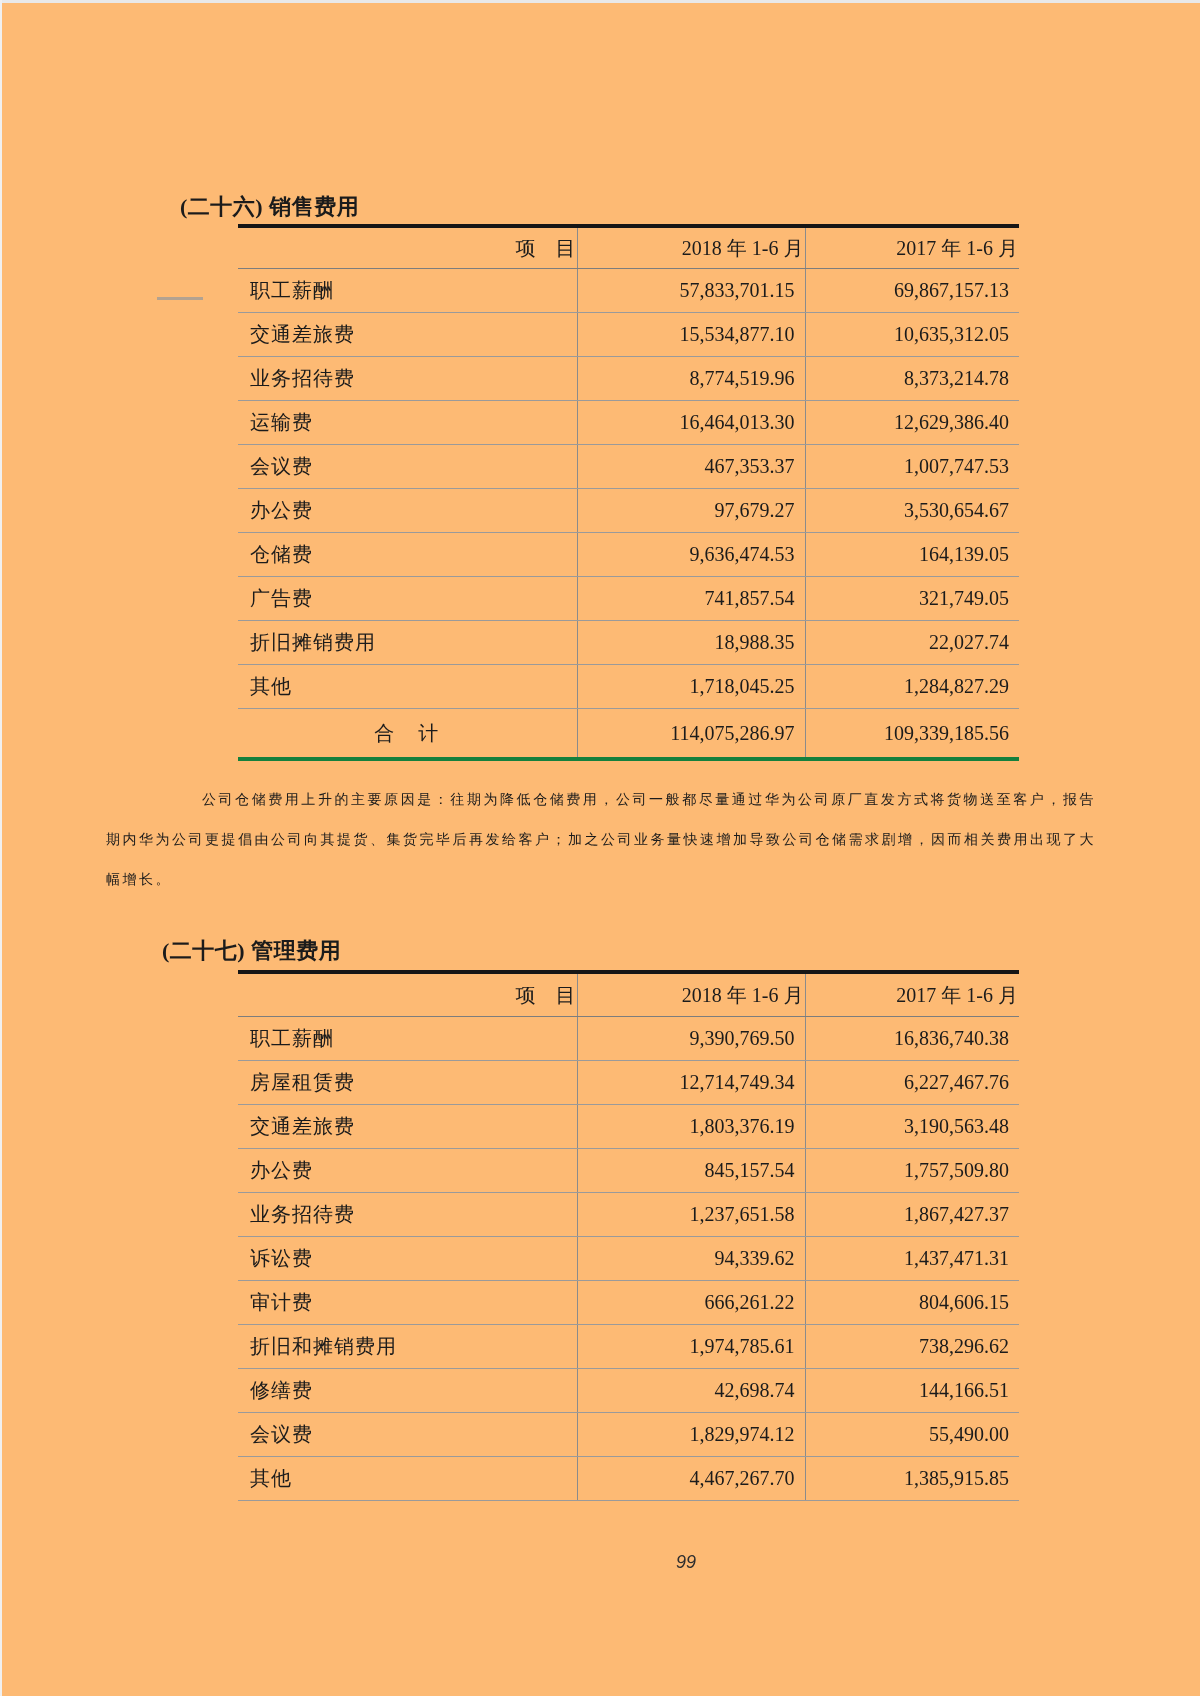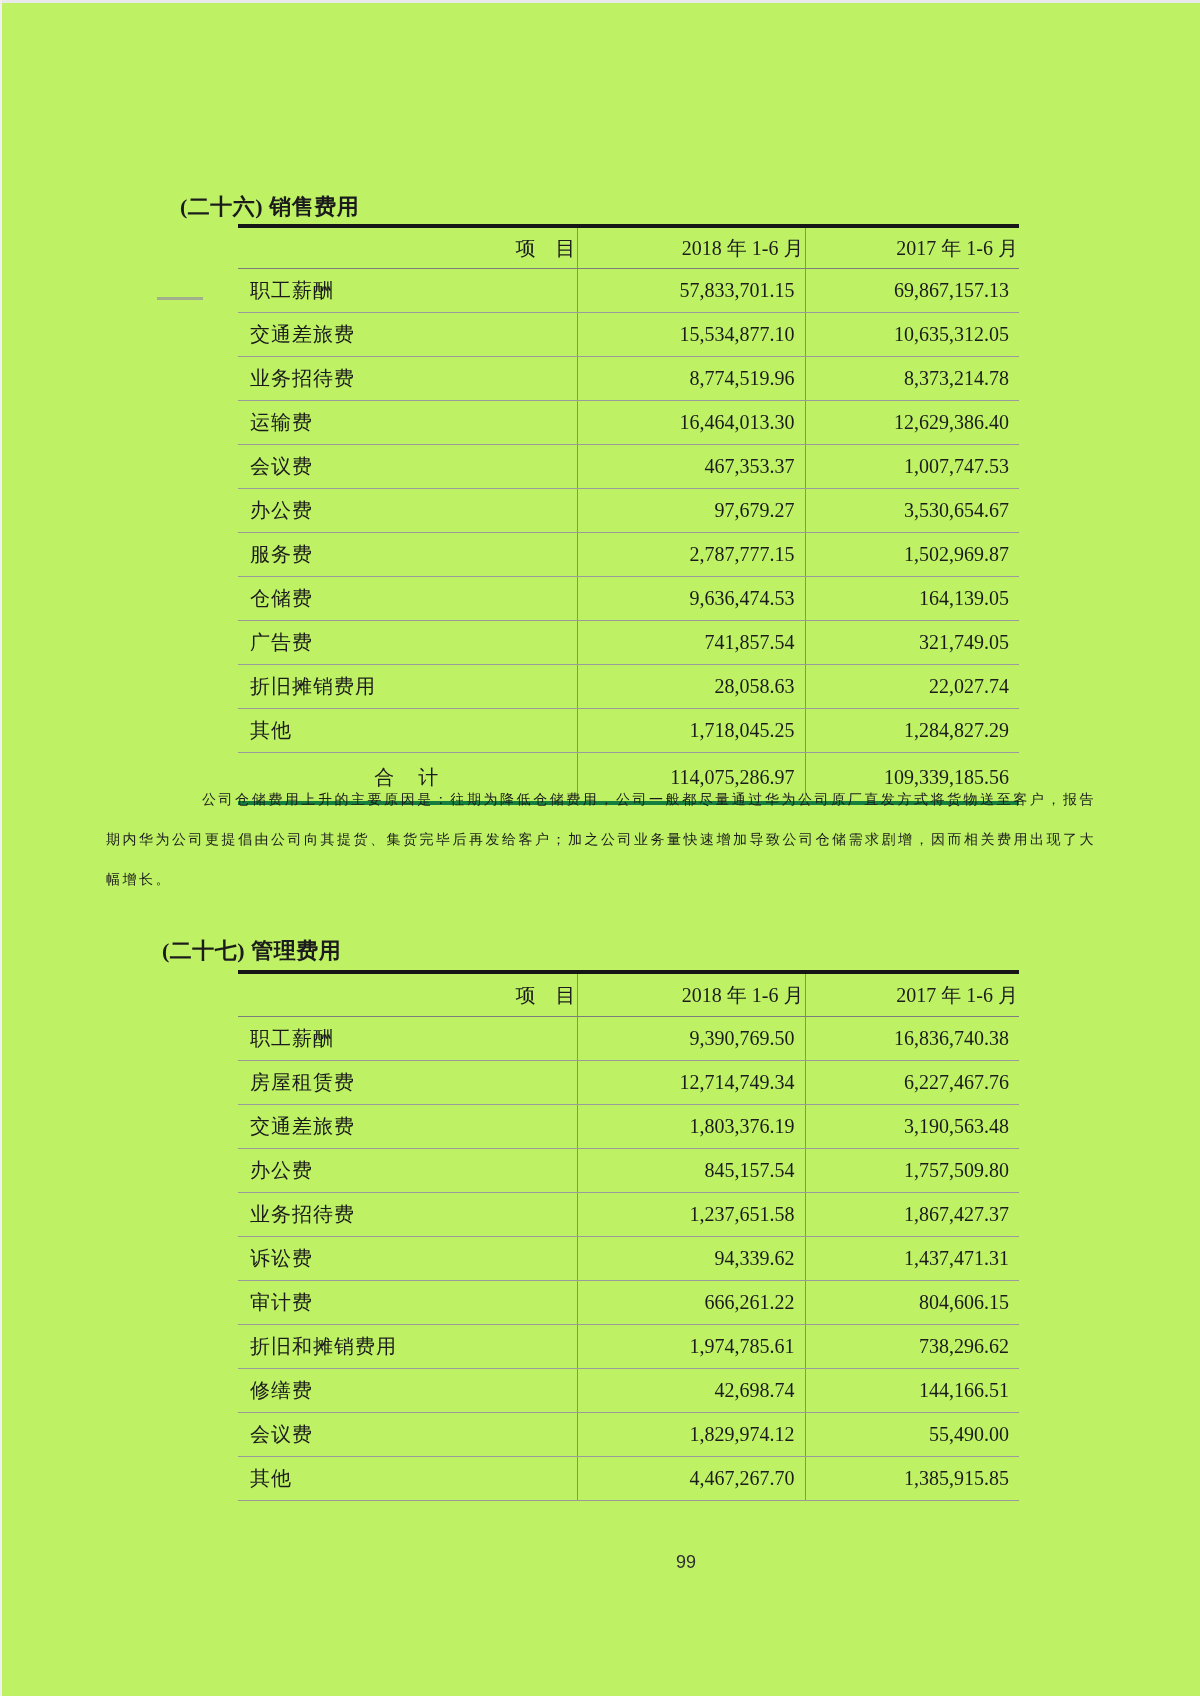--- a/index.html
+++ b/index.html
@@ -4,21 +4,21 @@
 <style>
   html,body{margin:0;padding:0;}
   body{
     width:1200px;height:1696px;
     background:#ffffff;
     font-family:"Liberation Serif","DejaVu Serif",serif;
     color:#1b1b1b;
     position:relative;
     overflow:hidden;
   }
-  .page{position:absolute;inset:0;background:#bef264;}
+  .page{position:absolute;inset:0;background:#fdba74;}
   .scan-edge-top{position:absolute;left:0;top:0;width:100%;height:3px;background:#e9e9e9;}
   .scan-edge-left{position:absolute;left:0;top:0;width:2px;height:100%;background:#f0f0f0;}
 
   .sec-heading{
     position:absolute;
     margin:0;
     font-size:22px;
     font-weight:bold;
     letter-spacing:0.5px;
     white-space:nowrap;
@@ -91,20 +91,21 @@
   }
 
   .page-number{
     position:absolute;
     left:616px;top:1552px;
     width:140px;
     text-align:center;
     font-family:"Liberation Sans","DejaVu Sans",sans-serif;
     font-size:18px;
     color:#2e2e2e;
+    font-style:italic;
   }
 </style>
 </head>
 <body>
 
 <div class="page">
   <div class="scan-edge-top"></div>
   <div class="scan-edge-left"></div>
 
   <div class="margin-dash"></div>
@@ -149,37 +150,32 @@
           <td class="c-label">会议费</td>
           <td class="c-num">467,353.37</td>
           <td class="c-num">1,007,747.53</td>
         </tr>
         <tr>
           <td class="c-label">办公费</td>
           <td class="c-num">97,679.27</td>
           <td class="c-num">3,530,654.67</td>
         </tr>
         <tr>
-          <td class="c-label">服务费</td>
-          <td class="c-num">2,787,777.15</td>
-          <td class="c-num">1,502,969.87</td>
-        </tr>
-        <tr>
           <td class="c-label">仓储费</td>
           <td class="c-num">9,636,474.53</td>
           <td class="c-num">164,139.05</td>
         </tr>
         <tr>
           <td class="c-label">广告费</td>
           <td class="c-num">741,857.54</td>
           <td class="c-num">321,749.05</td>
         </tr>
         <tr>
           <td class="c-label">折旧摊销费用</td>
-          <td class="c-num">28,058.63</td>
+          <td class="c-num">18,988.35</td>
           <td class="c-num">22,027.74</td>
         </tr>
         <tr>
           <td class="c-label">其他</td>
           <td class="c-num">1,718,045.25</td>
           <td class="c-num">1,284,827.29</td>
         </tr>
       </tbody>
     <tfoot>
       <tr class="total-row">

